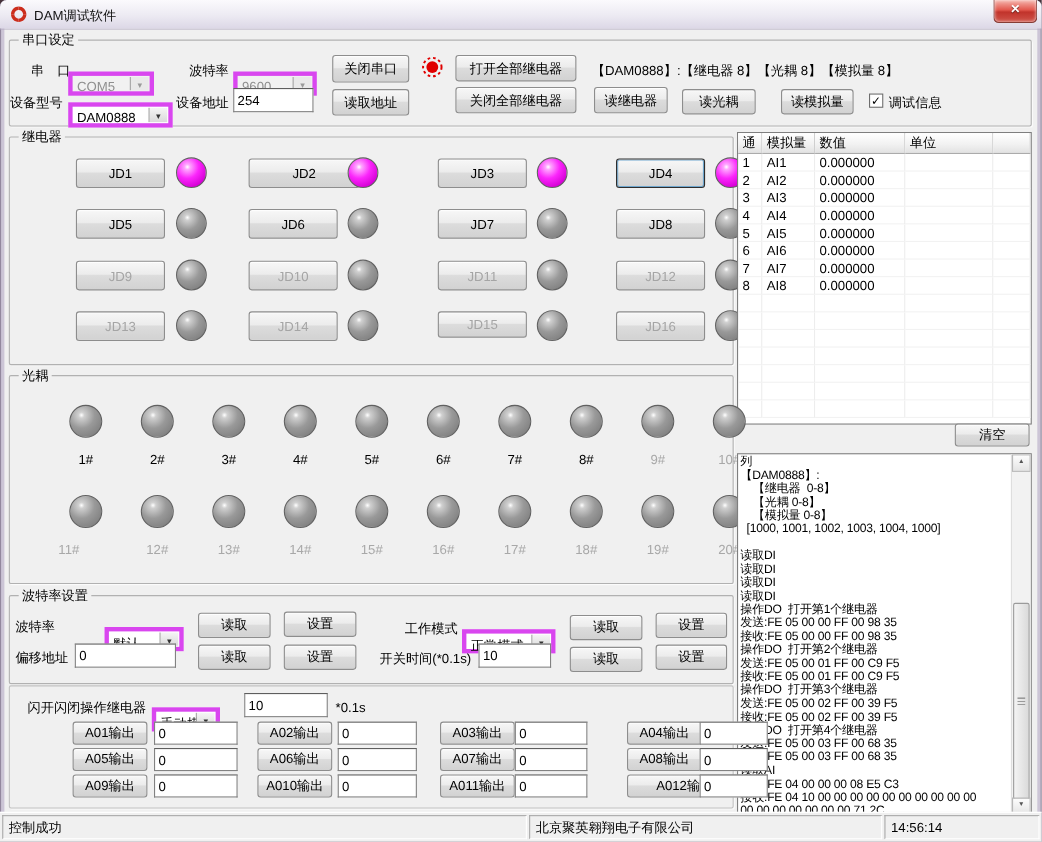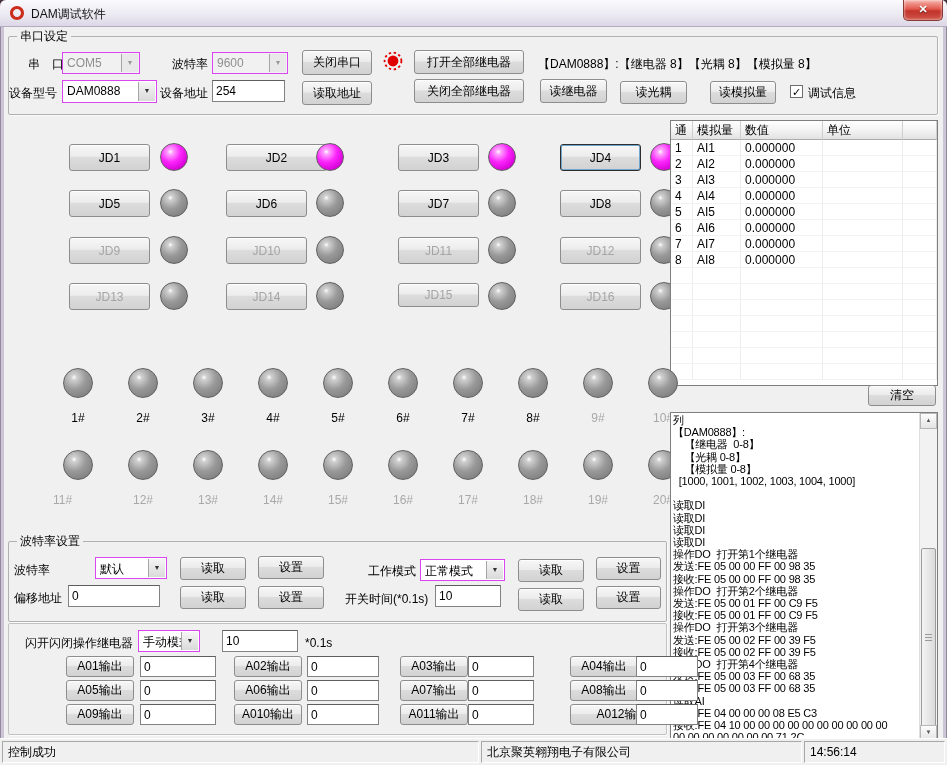--- a/index.html
+++ b/index.html
@@ -20,21 +20,21 @@
   .group-label{position:absolute;top:-8px;left:8px;background:#f0f0f0;padding:0 3px;font-size:12px;color:#000;line-height:14px;white-space:nowrap;}
   .lbl{position:absolute;font-size:12px;color:#000;white-space:nowrap;line-height:14px;}
   .btn{position:absolute;box-sizing:border-box;background:linear-gradient(#f7f7f7,#ececec 45%,#dcdcdc 50%,#d2d2d2);
        border:1px solid #8d8d8d;border-radius:3px;font-size:12px;color:#000;
        display:flex;align-items:center;justify-content:center;
        box-shadow:inset 0 1px 0 rgba(255,255,255,.8);cursor:default;white-space:nowrap;}
   .btn.disabled{color:#a5a5a5;}
   .btn.focused{border-color:#2e2e2e;box-shadow:inset 0 0 0 1px #6ea6cd;}
   .tinput{position:absolute;box-sizing:border-box;border:1px solid #828282;border-top-color:#5e5e5e;
           background:#fff;font-size:12px;font-family:inherit;padding:0 3px;color:#000;outline:none;}
-  .combo{position:absolute;box-sizing:border-box;border:1px solid #d946ef;background:#fff;font-size:12px;}
+  .combo{position:absolute;box-sizing:border-box;border:4px solid #d946ef;background:#fff;font-size:12px;margin-top:13px;}
   .combo .val{position:absolute;left:4px;top:3px;white-space:nowrap;color:#000;}
   .combo .arrow{position:absolute;right:1px;top:1px;bottom:1px;width:16px;
                 background:linear-gradient(#f5f5f5,#dadada);border-left:1px solid #a5a5a5;
                 text-align:center;font-size:7px;line-height:17px;color:#333;}
   .combo.disabled{background:#f1f1f1;}
   .combo.disabled .val{color:#8f8f8f;}
   .combo.disabled .arrow{color:#9a9a9a;background:#e9e9e9;}
   .light{position:absolute;border-radius:50%;border:1px solid #616161;box-sizing:border-box;}
   .light.on{background:radial-gradient(circle at 36% 30%, #ffffff 0%, #ffa6ff 10%, #fb25fb 42%, #d400d4 78%, #a500a5 100%);}
   .light.off{background:radial-gradient(circle at 36% 30%, #ffffff 0%, #d0d0d0 10%, #999999 45%, #7e7e7e 85%);}
@@ -123,20 +123,23 @@
   <div class="btn" style="left:302px;top:81px;width:70px;height:24px;">读取地址</div>
   <div class="btn" style="left:414px;top:79px;width:110px;height:24px;">关闭全部继电器</div>
   <div class="btn" style="left:540px;top:79px;width:67px;height:24px;">读继电器</div>
   <div class="btn" style="left:620px;top:81px;width:67px;height:23px;">读光耦</div>
   <div class="btn" style="left:710px;top:81px;width:66px;height:23px;">读模拟量</div>
   <div class="checkbox" style="left:790px;top:85px;">
     <span>✓</span>
   </div>
   <span class="lbl" style="left:808px;top:86px;">调试信息</span>
 
+  <div class="group" style="left:8px;top:124px;width:657px;height:206px;">
+    <span class="group-label">继电器</span>
+  </div>
   <div class="layer">
       <div class="btn" style="left: 29px; top: 144px; width: 81px; height: 27px;">JD1</div>
       <div class="light on" style="left: 120px; top: 143px; width: 28px; height: 28px;"></div>
       <div class="btn" style="left: 186px; top: 144px; width: 101px; height: 27px;">JD2</div>
       <div class="light on" style="left: 276px; top: 143px; width: 28px; height: 28px;"></div>
       <div class="btn" style="left: 358px; top: 144px; width: 81px; height: 27px;">JD3</div>
       <div class="light on" style="left: 448px; top: 143px; width: 28px; height: 28px;"></div>
       <div class="btn focused" style="left: 520px; top: 144px; width: 81px; height: 27px;">JD4</div>
       <div class="light on" style="left: 610px; top: 143px; width: 28px; height: 28px;"></div>
       <div class="btn" style="left: 29px; top: 190px; width: 81px; height: 27px;">JD5</div>
@@ -273,20 +276,23 @@
       </div>
       <div class="trow">
         <div class="tcell" style="width: 22px;"></div>
         <div class="tcell" style="width: 48px;"></div>
         <div class="tcell" style="width: 82px;"></div>
         <div class="tcell" style="width: 80px;"></div>
         <div class="tcell" style="width: 34px;"></div>
       </div>
     </div>
 
+  <div class="group" style="left:8px;top:341px;width:657px;height:188px;">
+    <span class="group-label">光耦</span>
+  </div>
   <div class="layer">
       <div class="light off" style="left: 23px; top: 368px; width: 30px; height: 30px;"></div>
       <div class="lbl" style="left: 13px; top: 411px; width: 50px; text-align: center; color: rgb(0, 0, 0);">1#</div>
       <div class="light off" style="left: 88px; top: 368px; width: 30px; height: 30px;"></div>
       <div class="lbl" style="left: 78px; top: 411px; width: 50px; text-align: center; color: rgb(0, 0, 0);">2#</div>
       <div class="light off" style="left: 153px; top: 368px; width: 30px; height: 30px;"></div>
       <div class="lbl" style="left: 143px; top: 411px; width: 50px; text-align: center; color: rgb(0, 0, 0);">3#</div>
       <div class="light off" style="left: 218px; top: 368px; width: 30px; height: 30px;"></div>
       <div class="lbl" style="left: 208px; top: 411px; width: 50px; text-align: center; color: rgb(0, 0, 0);">4#</div>
       <div class="light off" style="left: 283px; top: 368px; width: 30px; height: 30px;"></div>

